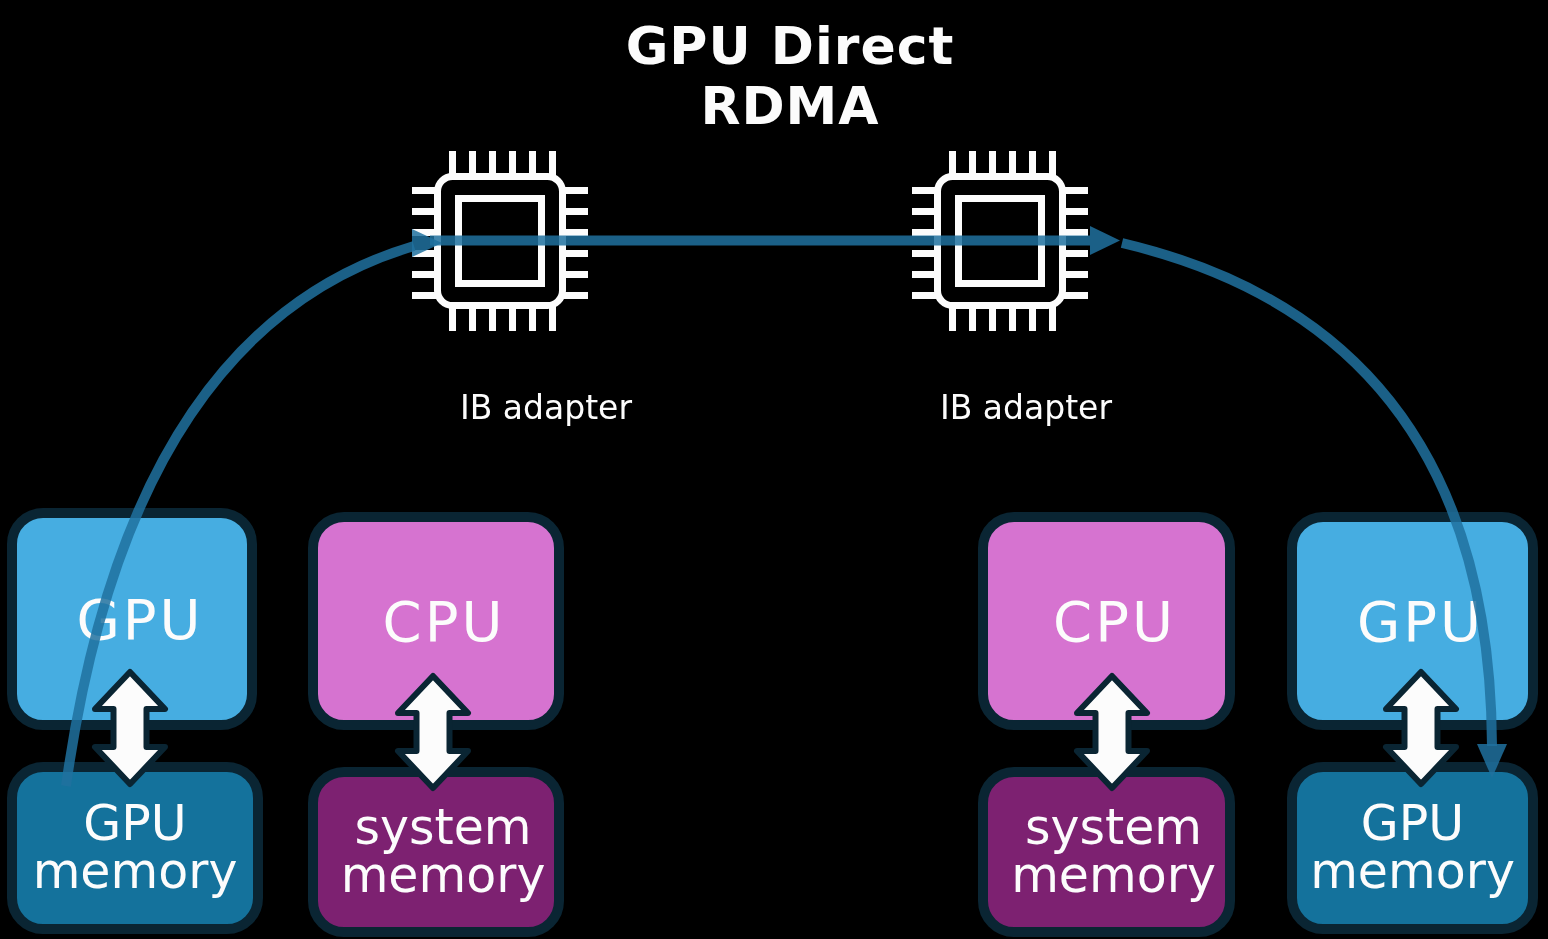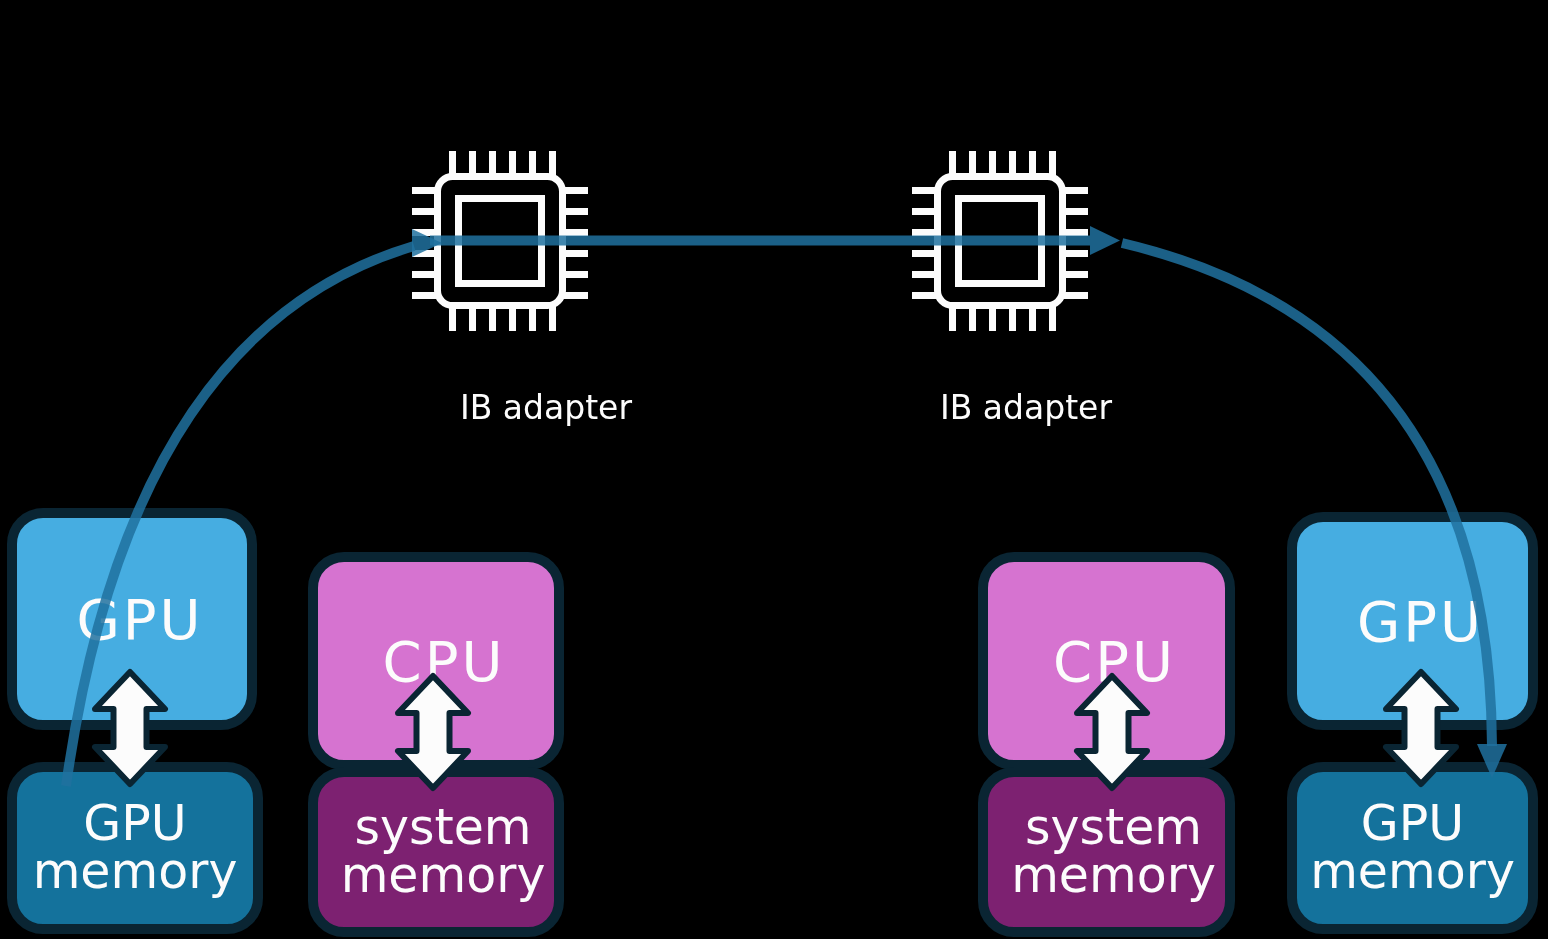--- a/index.html
+++ b/index.html
@@ -34,21 +34,21 @@
     border: 10px solid var(--outline, #0A2533);
     border-radius: 36px;
     display: flex; align-items: center; justify-content: center;
     text-align: center; color: var(--text); padding-left: 16px;
   }
   .box-large  { font-size: 56px; letter-spacing: 3px; }
   .box-memory { font-size: 49px; line-height: 48px; padding: 0 30px; }
 
   .fill-gpu    { background: var(--gpu-fill, #46ADE1); }
   .fill-gpumem { background: var(--gpu-memory-fill, #14729C); }
-  .fill-cpu    { background: var(--cpu-fill, #D673D0); margin-top: 40px; }
+  .fill-cpu    { background: var(--cpu-fill, #D673D0); }
   .fill-sysmem { background: var(--system-memory-fill, #7D2171); padding-left: 44px; }
 
   .pos-gpu-left     { left: 7px;    top: 508px; width: 250px; height: 222px; }
   .pos-cpu-left     { left: 308px;  top: 512px; width: 256px; height: 218px; }
   .pos-cpu-right    { left: 978px;  top: 512px; width: 257px; height: 218px; }
   .pos-gpu-right    { left: 1287px; top: 512px; width: 251px; height: 218px; }
   .pos-gpumem-left  { left: 7px;    top: 762px; width: 256px; height: 172px; }
   .pos-sysmem-left  { left: 308px;  top: 767px; width: 256px; height: 170px; }
   .pos-sysmem-right { left: 978px;  top: 767px; width: 257px; height: 170px; }
   .pos-gpumem-right { left: 1287px; top: 762px; width: 251px; height: 172px; }
@@ -64,20 +64,22 @@
   .rdma-head { fill: var(--arrow, #20719F); fill-opacity: 0.85; }
 
   .dbl-arrow { fill: var(--text, #FCFCFC); stroke: var(--outline, #0A2533); stroke-width: 6px; stroke-linejoin: round; }
 </style>
 </head>
 <body>
 
 <div class="stage">
 
   <div class="title">
+    <div>GPU Direct</div>
+    <div>RDMA</div>
   </div>
 
   <div class="ib-label left">IB adapter</div>
   <div class="ib-label right">IB adapter</div>
 
   <div class="box box-large fill-gpu pos-gpu-left">
     <span>GPU</span>
   </div>
   <div class="box box-large fill-cpu pos-cpu-left">
     <span>CPU</span>

